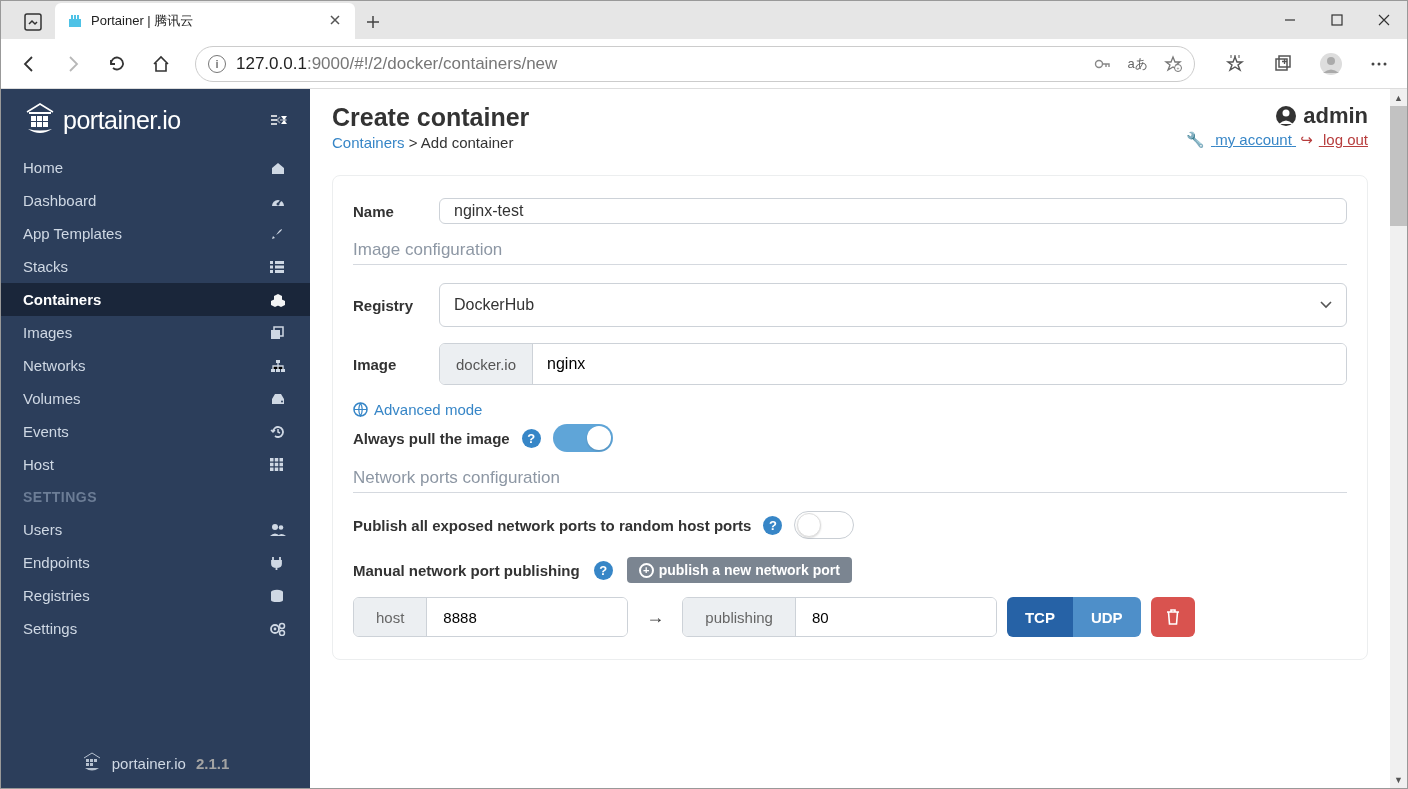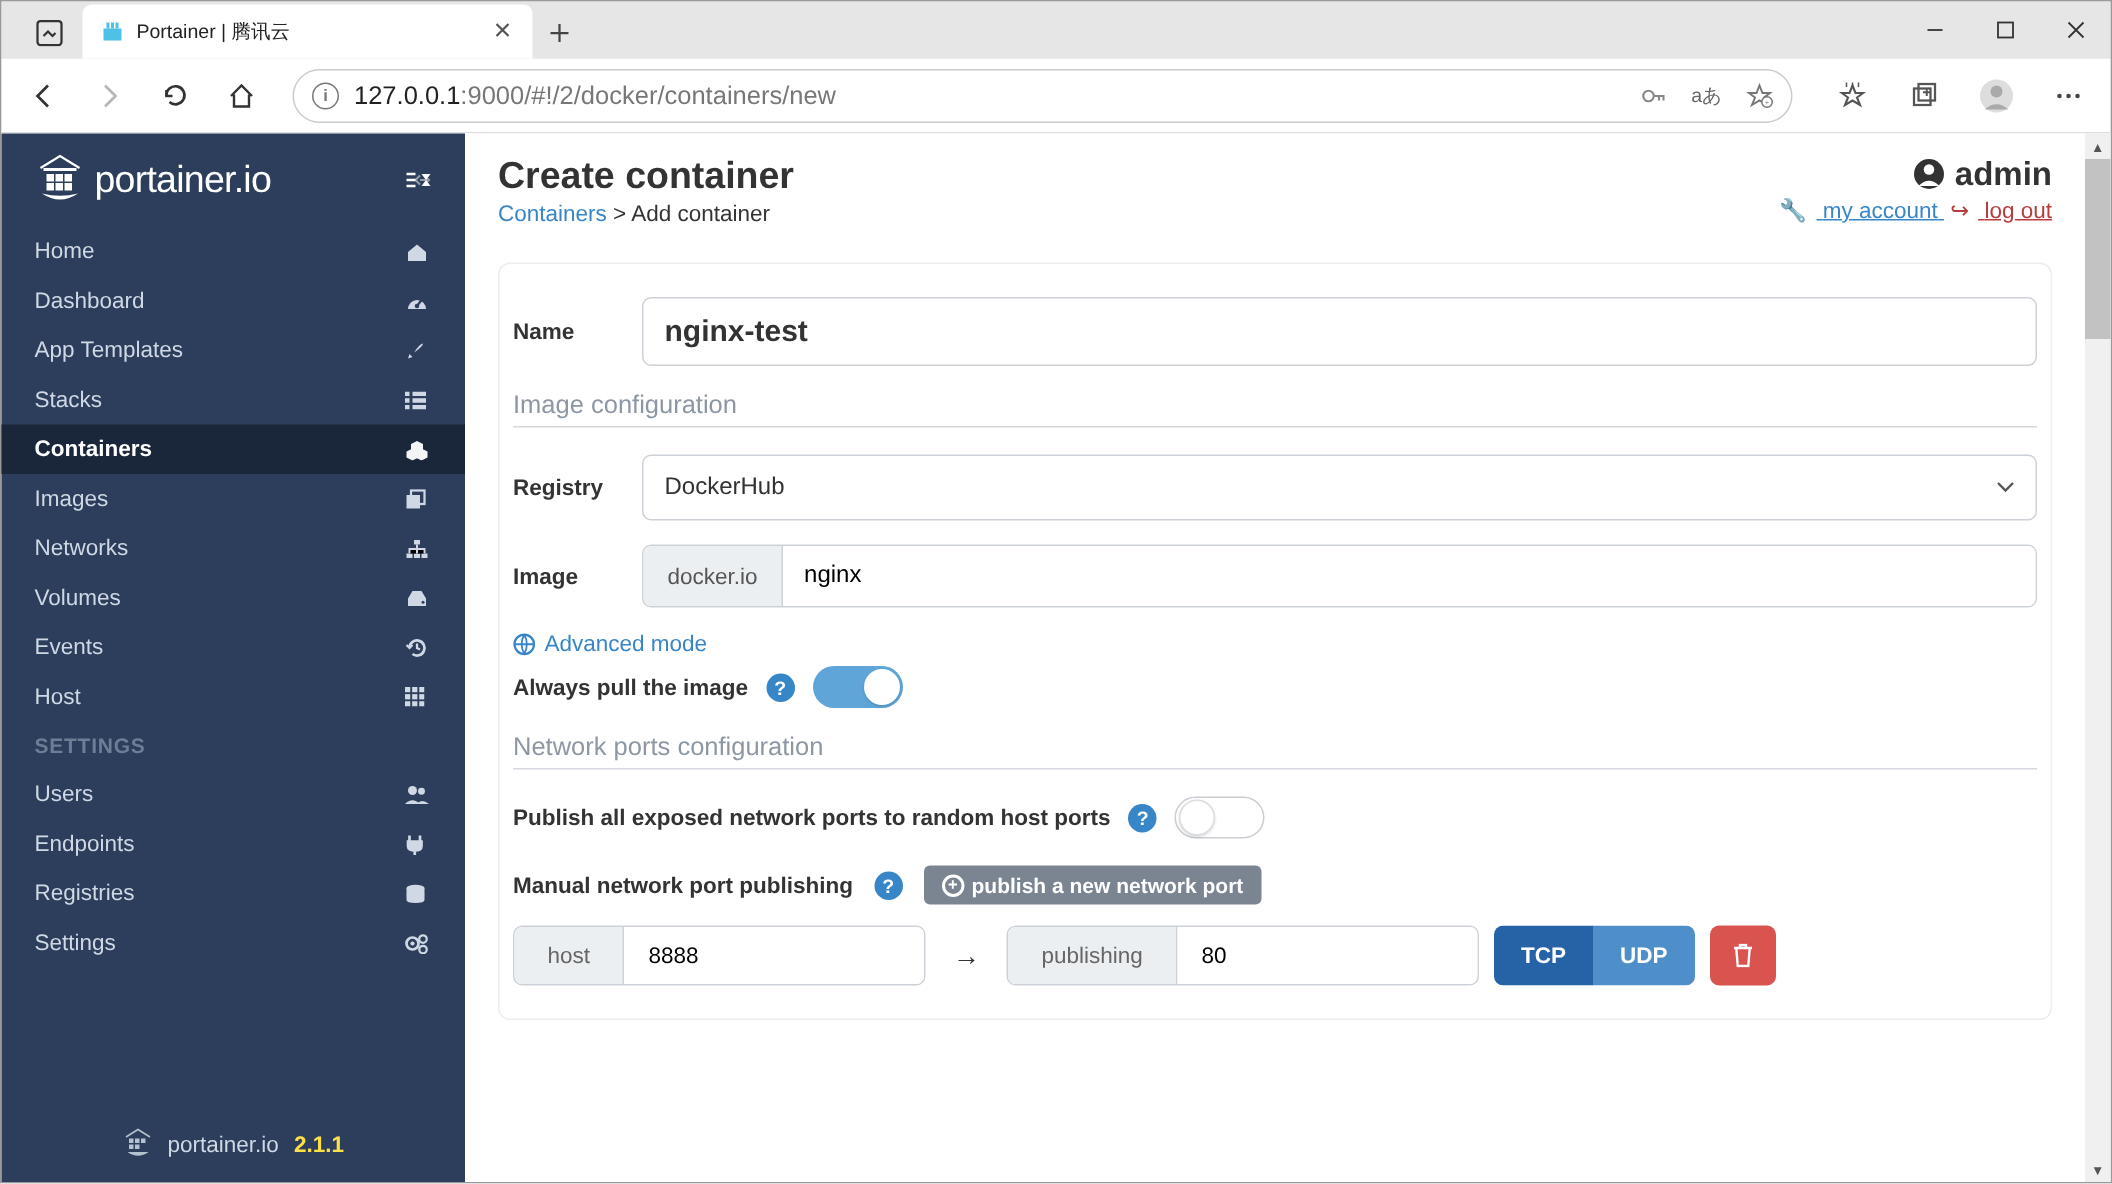--- a/index.html
+++ b/index.html
@@ -42,39 +42,39 @@
 .collapse-btn { color: #fff; font-size: 14px; }
 .nav { flex: 1; }
 .nav-item { display: flex; align-items: center; justify-content: space-between; padding: 8px 22px 8px 22px; color: #cfd8e4; font-size: 15px; cursor: pointer; }
 .nav-item.active { background: #1a263a; color: #fff; font-weight: 700; }
 .nav-item .icon { width: 18px; text-align: center; font-size: 14px; }
 .env-label { text-align: center; padding: 6px 0 10px 0; font-size: 14px; color: #fff; }
 .env-label .plug { margin-right: 4px; }
 .settings-header { padding: 8px 22px; color: #6c7d96; font-size: 14px; font-weight: 600; letter-spacing: 0.5px; }
 .sidebar-footer { display: flex; align-items: center; justify-content: center; gap: 10px; padding: 14px 0; color: #cfd8e4; font-size: 15px; }
 .sidebar-footer .small-logo { opacity: 0.85; }
-.version { font-weight: 700; color: #fde047; font-size: 15px; }
+.version { font-weight: 700; color: #a3a3a3; font-size: 15px; }
 
 
 .main { flex: 1; background: #fff; overflow: auto; margin-right: 17px; }
 .page-head { padding: 14px 22px 10px 22px; display: flex; justify-content: space-between; align-items: flex-start; }
 .page-title { font-size: 25px; font-weight: 700; color: #333; }
 .breadcrumb { font-size: 15px; color: #333; margin-top: 2px; }
 .breadcrumb a { color: #3786c7; text-decoration: none; }
 .user-area { text-align: right; }
 .username { font-size: 22px; font-weight: 700; color: #333; display: flex; align-items: center; gap: 6px; justify-content: flex-end; }
 .user-links { font-size: 15px; margin-top: 2px; }
 .user-links a { color: #3786c7; text-decoration: underline; margin-left: 6px; }
 .user-links a.logout { color: #b73d3d; }
 .user-links .ic { text-decoration: none; }
 
-.panel { margin: 14px 22px; background: #fff; border: 1px solid #eceeef; border-radius: 8px; padding: 22px 9px; }
+.panel { margin: 14px 22px; background: #fff; border: 1px solid #eceeef; border-radius: 8px; padding: 22px 20px; }
 .form-row { display: flex; align-items: center; margin-bottom: 16px; gap: 14px; }
 .form-label { width: 72px; font-size: 15px; font-weight: 700; color: #333; }
-.form-input { flex: 1; height: 46px; border: 1px solid #cdd2d8; border-radius: 6px; padding: 0 14px; font-size: 20px; color: #333; background: #fff; font-weight: bold; }
+.form-input { flex: 1; height: 26px; border: 1px solid #cdd2d8; border-radius: 6px; padding: 0 14px; font-size: 16px; color: #333; background: #fff; }
 .section-title { font-size: 17px; color: #8d97a4; margin: 16px 0 4px 0; border-bottom: 1px solid #d5d9df; padding-bottom: 4px; }
 .select { flex: 1; height: 44px; border: 1px solid #cdd2d8; border-radius: 6px; padding: 0 14px; font-size: 16px; color: #333; background: #fff; display: flex; align-items: center; justify-content: space-between; }
 .input-group { flex: 1; display: flex; height: 42px; border: 1px solid #cdd2d8; border-radius: 6px; overflow: hidden; }
 .input-group .prefix { background: #eceff2; padding: 0 16px; display: flex; align-items: center; font-size: 15px; color: #555; border-right: 1px solid #cdd2d8; }
 .input-group .value { flex: 1; padding: 0 14px; display: flex; align-items: center; font-size: 16px; }
 .advanced-link { color: #3786c7; font-size: 15px; display: flex; align-items: center; gap: 6px; margin: 14px 0 6px 0; cursor: pointer; }
 .switch-row { display: flex; align-items: center; gap: 12px; margin: 4px 0; }
 .switch-label { font-size: 15px; font-weight: 700; color: #333; }
 .help { width: 19px; height: 19px; border-radius: 50%; background: #3786c7; color: #fff; display: inline-flex; align-items: center; justify-content: center; font-size: 13px; font-weight: bold; }
 .switch { width: 60px; height: 28px; border-radius: 14px; background: #5fa5d8; position: relative; }

